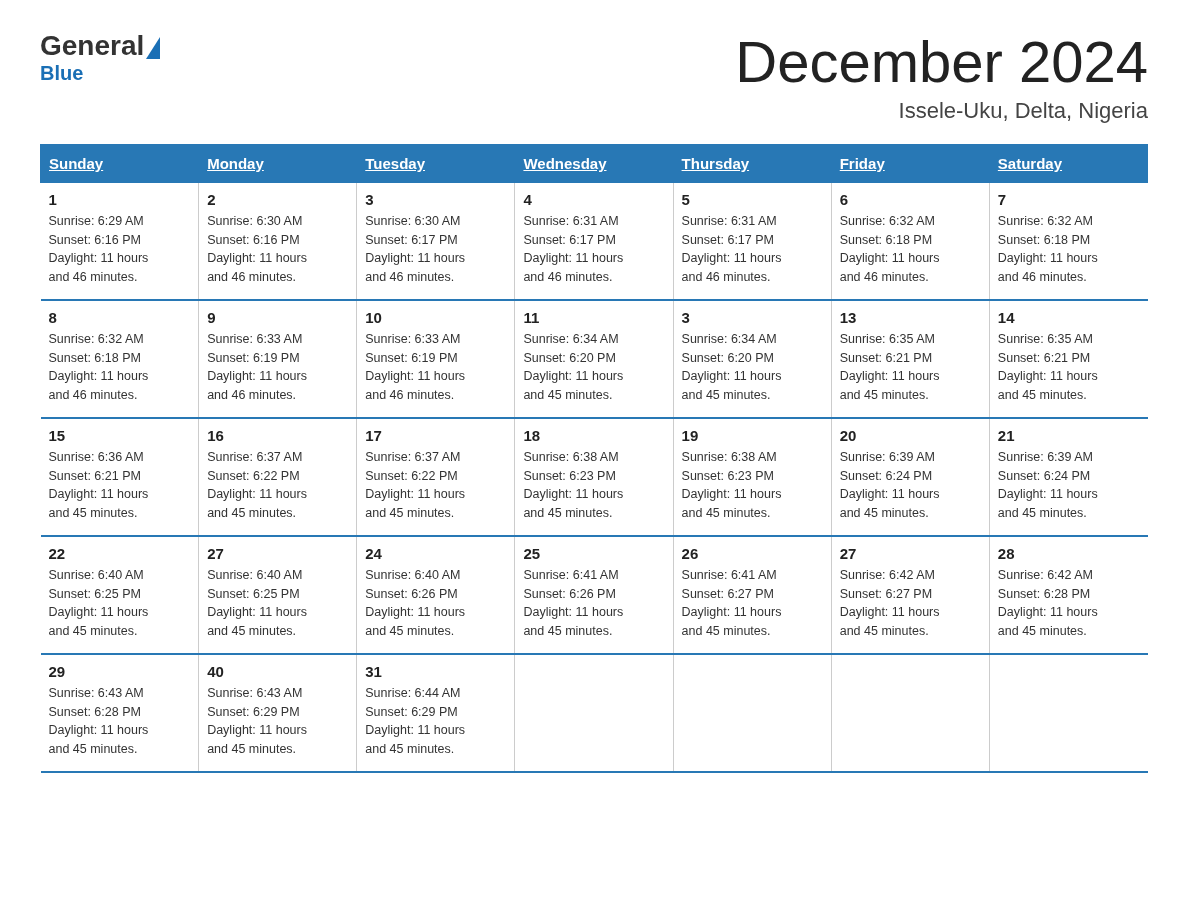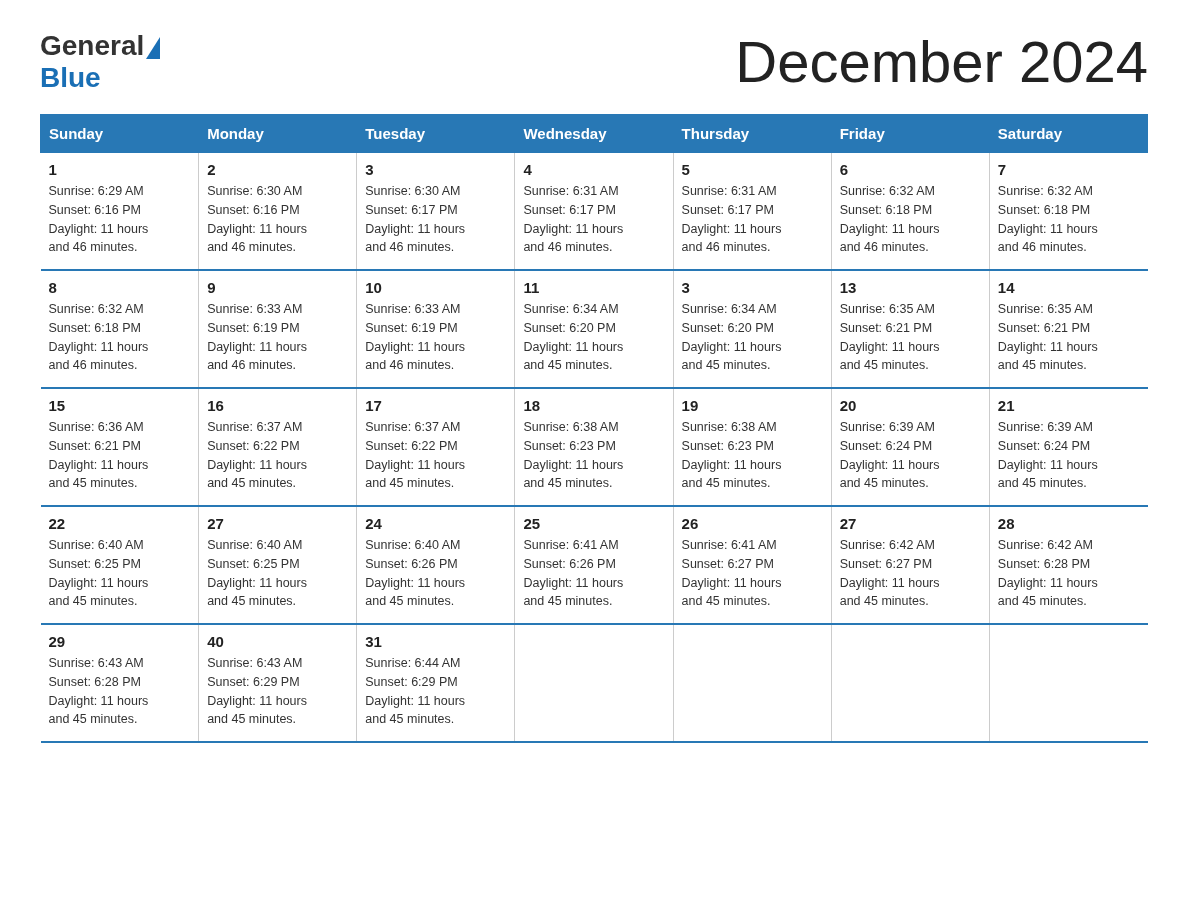--- a/index.html
+++ b/index.html
@@ -34,21 +34,21 @@
     }
     .logo-triangle {
       width: 0;
       height: 0;
       border-left: 14px solid transparent;
       border-bottom: 22px solid #1a6fb5;
       margin-left: 2px;
       margin-top: 4px;
     }
     .logo-blue {
-      font-size: 28px;
+      font-size: 20px;
       font-weight: bold;
       color: #1a6fb5;
       margin-left: 0;
     }
     .title-area {
       text-align: right;
     }
     .month-title {
       font-size: 58px;
       font-weight: 300;
@@ -66,20 +66,21 @@
       table-layout: fixed;
     }
     thead th {
       background-color: #2878b5;
       color: #fff;
       padding: 10px 8px;
       font-size: 15px;
       font-weight: bold;
       text-align: left;
       border: 1px solid #2878b5;
+      text-decoration: underline;
     }
     tbody tr {
       border-bottom: 2px solid #2878b5;
     }
     tbody td {
       vertical-align: top;
       padding: 8px 8px 12px 8px;
       font-size: 13px;
       color: #333;
       border-right: 1px solid #ccc;
@@ -110,20 +111,21 @@
 <div class="header">
   <div class="logo">
     <div class="logo-top">
       <span class="logo-general">General</span>
       <div class="logo-triangle"></div>
     </div>
     <span class="logo-blue">Blue</span>
   </div>
   <div class="title-area">
     <div class="month-title">December 2024</div>
+    <div class="location">Issele-Uku, Delta, Nigeria</div>
   </div>
 </div>
 
 <table>
   <thead>
     <tr>
     <th>Sunday</th>
         <th>Monday</th>
         <th>Tuesday</th>
         <th>Wednesday</th>

